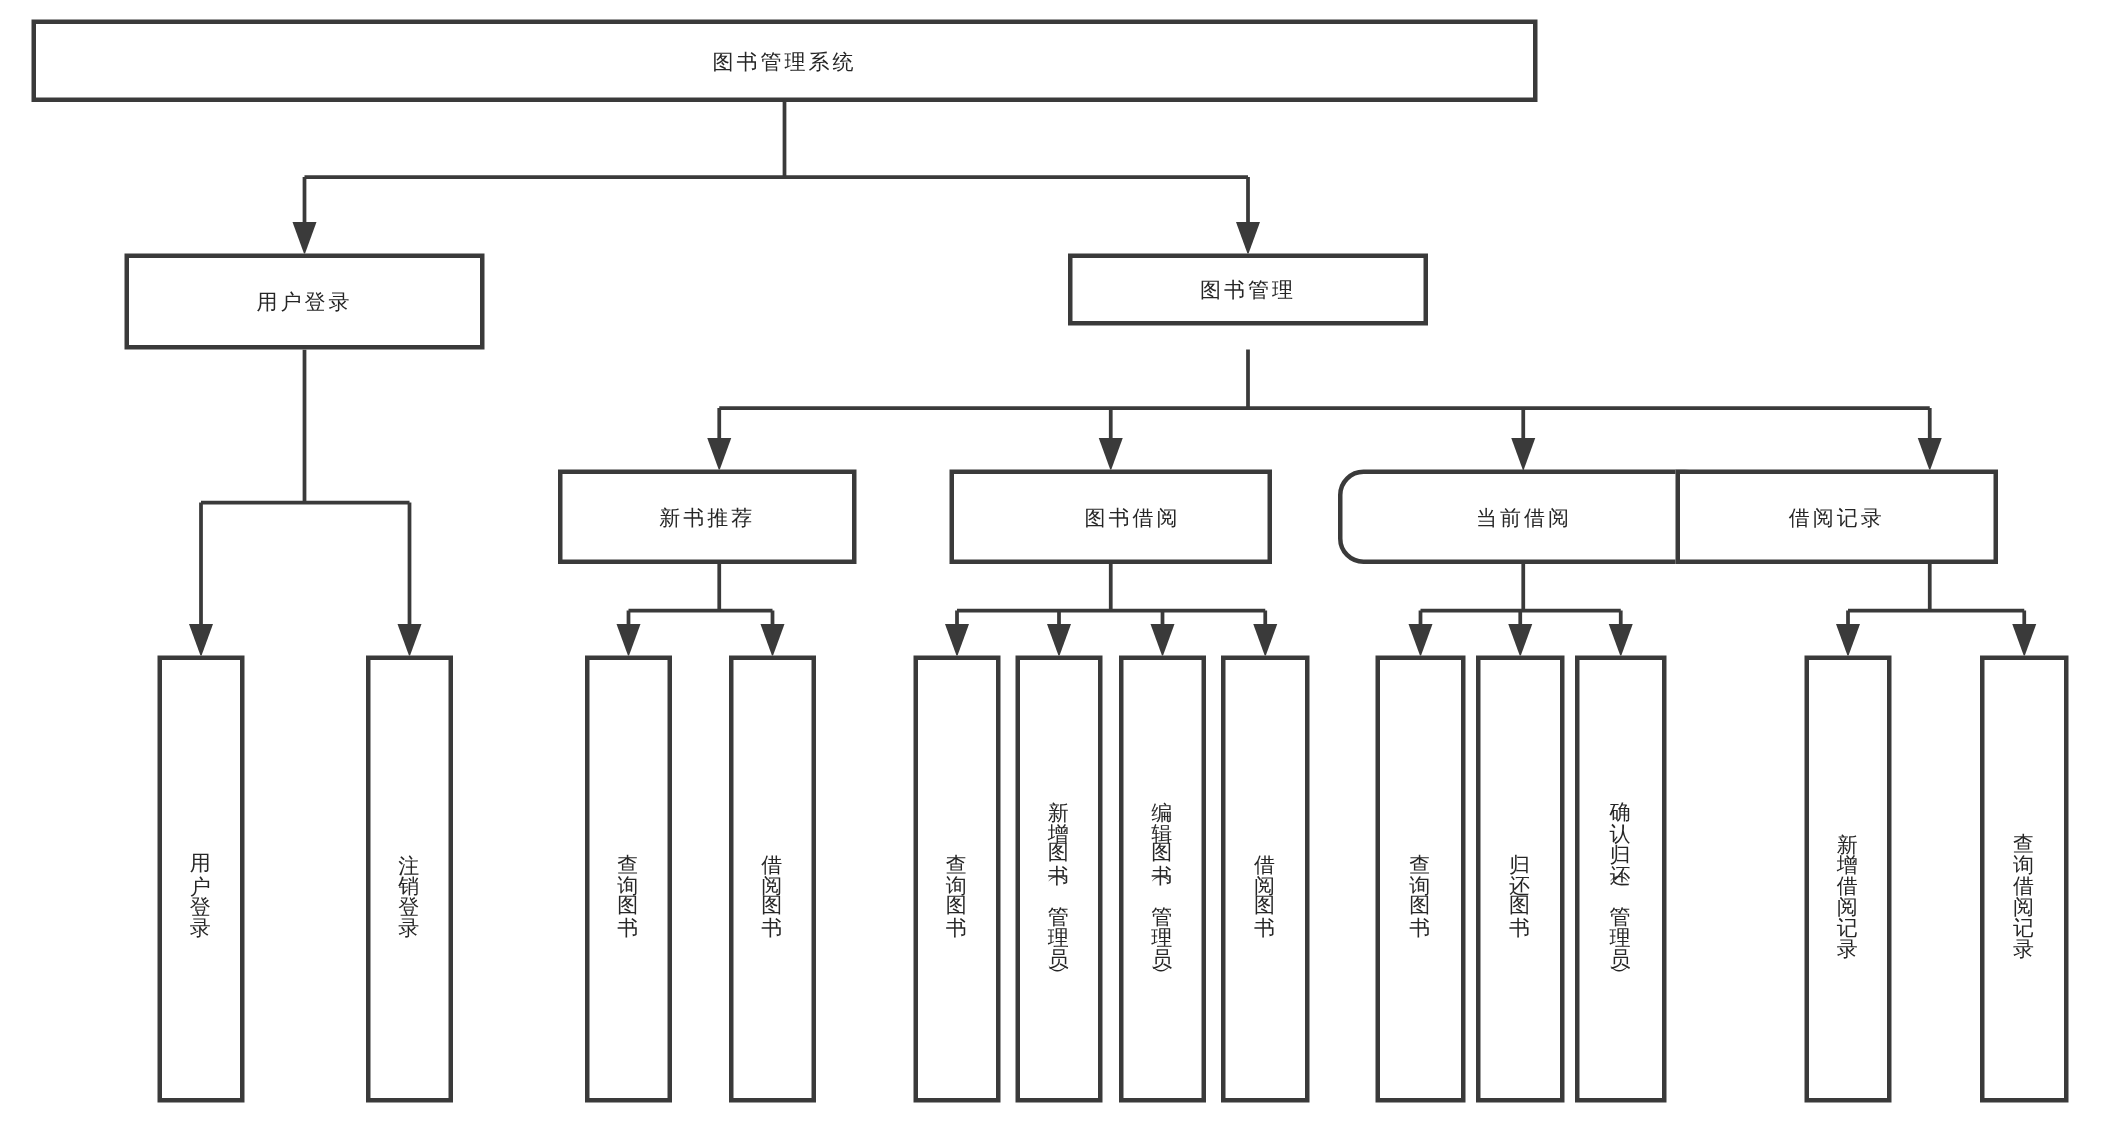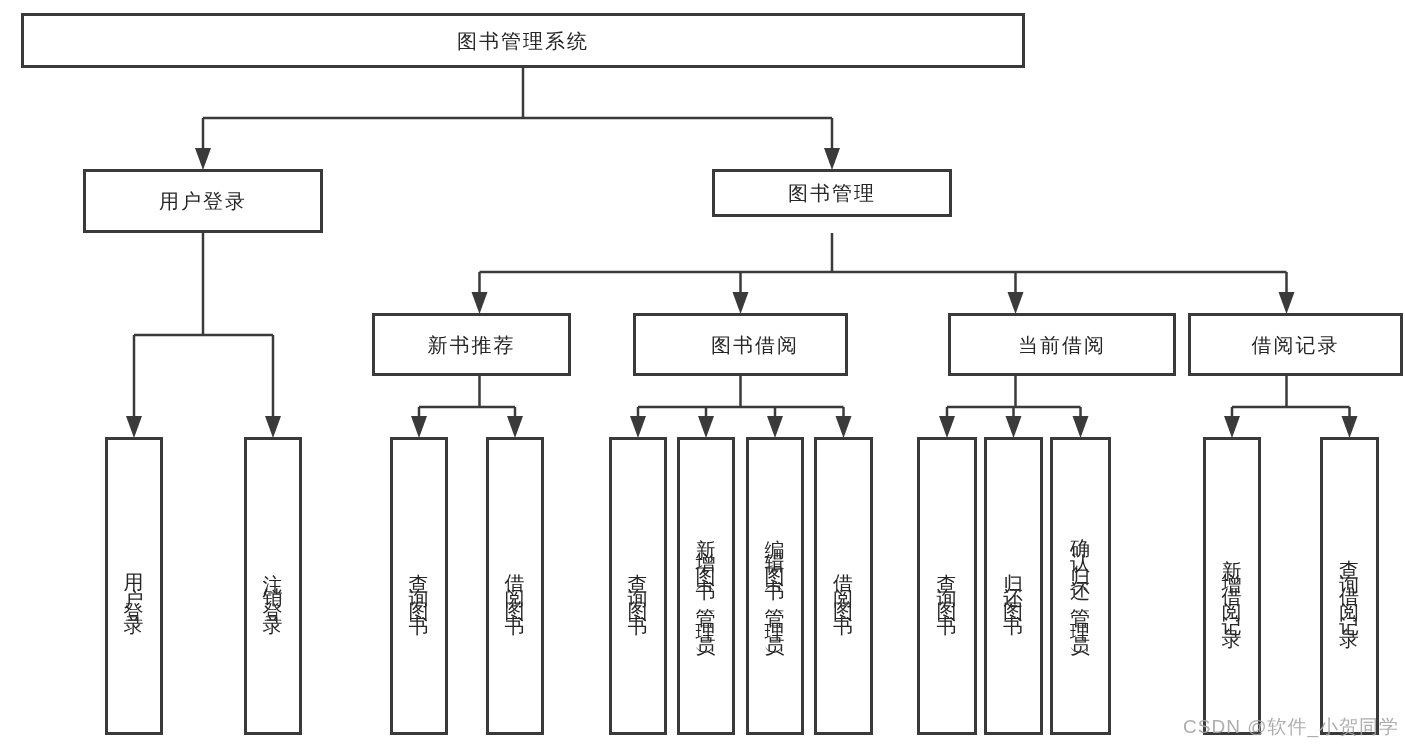--- a/index.html
+++ b/index.html
@@ -22,21 +22,21 @@
     position: absolute;
     box-sizing: border-box;
     border: 3px solid #3a3a3a;
     background: #ffffff;
     display: flex;
     align-items: center;
     justify-content: center;
     color: #262626;
   }
   .node-label {
-    font-size: 20px;
+    font-size: 14px;
     letter-spacing: 2px;
     white-space: nowrap;
     line-height: 1;
     text-align: right;
   }
   .node.vertical .node-label {
     writing-mode: vertical-rl;
     text-orientation: mixed;
     letter-spacing: 14px;
     white-space: normal;
@@ -119,24 +119,24 @@
       </div>
       <div class="node" style="left: 712px; top: 169px; width: 240px; height: 48px; border-color: rgb(58, 58, 58);">
         <span class="node-label">图书管理</span>
       </div>
       <div class="node" style="left: 372px; top: 313px; width: 199px; height: 63px; border-color: rgb(58, 58, 58);">
         <span class="node-label">新书推荐</span>
       </div>
       <div class="node" style="left: 633px; top: 313px; width: 215px; height: 63px; border-color: rgb(58, 58, 58); padding-left: 29px;">
         <span class="node-label">图书借阅</span>
       </div>
-      <div class="node" style="left: 948px; top: 313px; width: 228px; height: 63px; border-color: rgb(58, 58, 58);">
+      <div class="node" style="left: 892px; top: 313px; width: 248px; height: 63px; border-color: rgb(58, 58, 58); border-radius: 17px;">
         <span class="node-label">当前借阅</span>
       </div>
-      <div class="node" style="left: 1188px; top: 313px; width: 215px; height: 63px; border-color: rgb(58, 58, 58);">
+      <div class="node" style="left: 1117px; top: 313px; width: 215px; height: 63px; border-color: rgb(58, 58, 58);">
         <span class="node-label">借阅记录</span>
       </div>
       <div class="node vertical" style="left: 105px; top: 437px; width: 58px; height: 298px; border-color: rgb(58, 58, 58);">
         <span class="node-label">用户登录</span>
       </div>
       <div class="node vertical" style="left: 244px; top: 437px; width: 58px; height: 298px; border-color: rgb(58, 58, 58);">
         <span class="node-label">注销登录</span>
       </div>
       <div class="node vertical" style="left: 390px; top: 437px; width: 58px; height: 298px; border-color: rgb(58, 58, 58);">
         <span class="node-label">查询图书</span>
@@ -165,14 +165,13 @@
       <div class="node vertical" style="left: 1050px; top: 437px; width: 61px; height: 298px; border-color: rgb(58, 58, 58);">
         <span class="node-label">确认归还（管理员）</span>
       </div>
       <div class="node vertical" style="left: 1203px; top: 437px; width: 58px; height: 298px; border-color: rgb(58, 58, 58);">
         <span class="node-label">新增借阅记录</span>
       </div>
       <div class="node vertical" style="left: 1320px; top: 437px; width: 59px; height: 298px; border-color: rgb(58, 58, 58);">
         <span class="node-label">查询借阅记录</span>
       </div>
     </div>
-  <div class="watermark">CSDN @软件_小贺同学</div>
 </div>
 
 </body></html>

